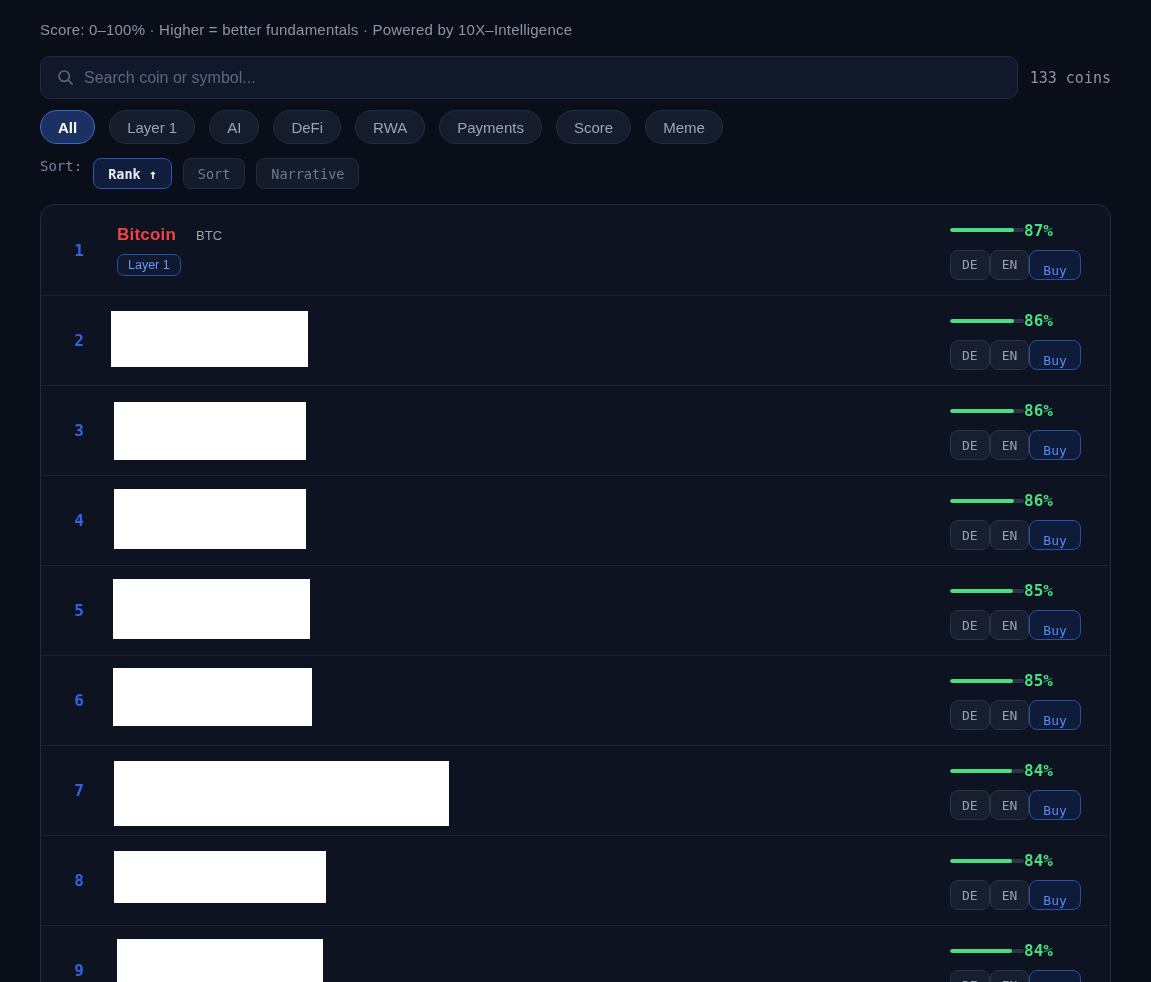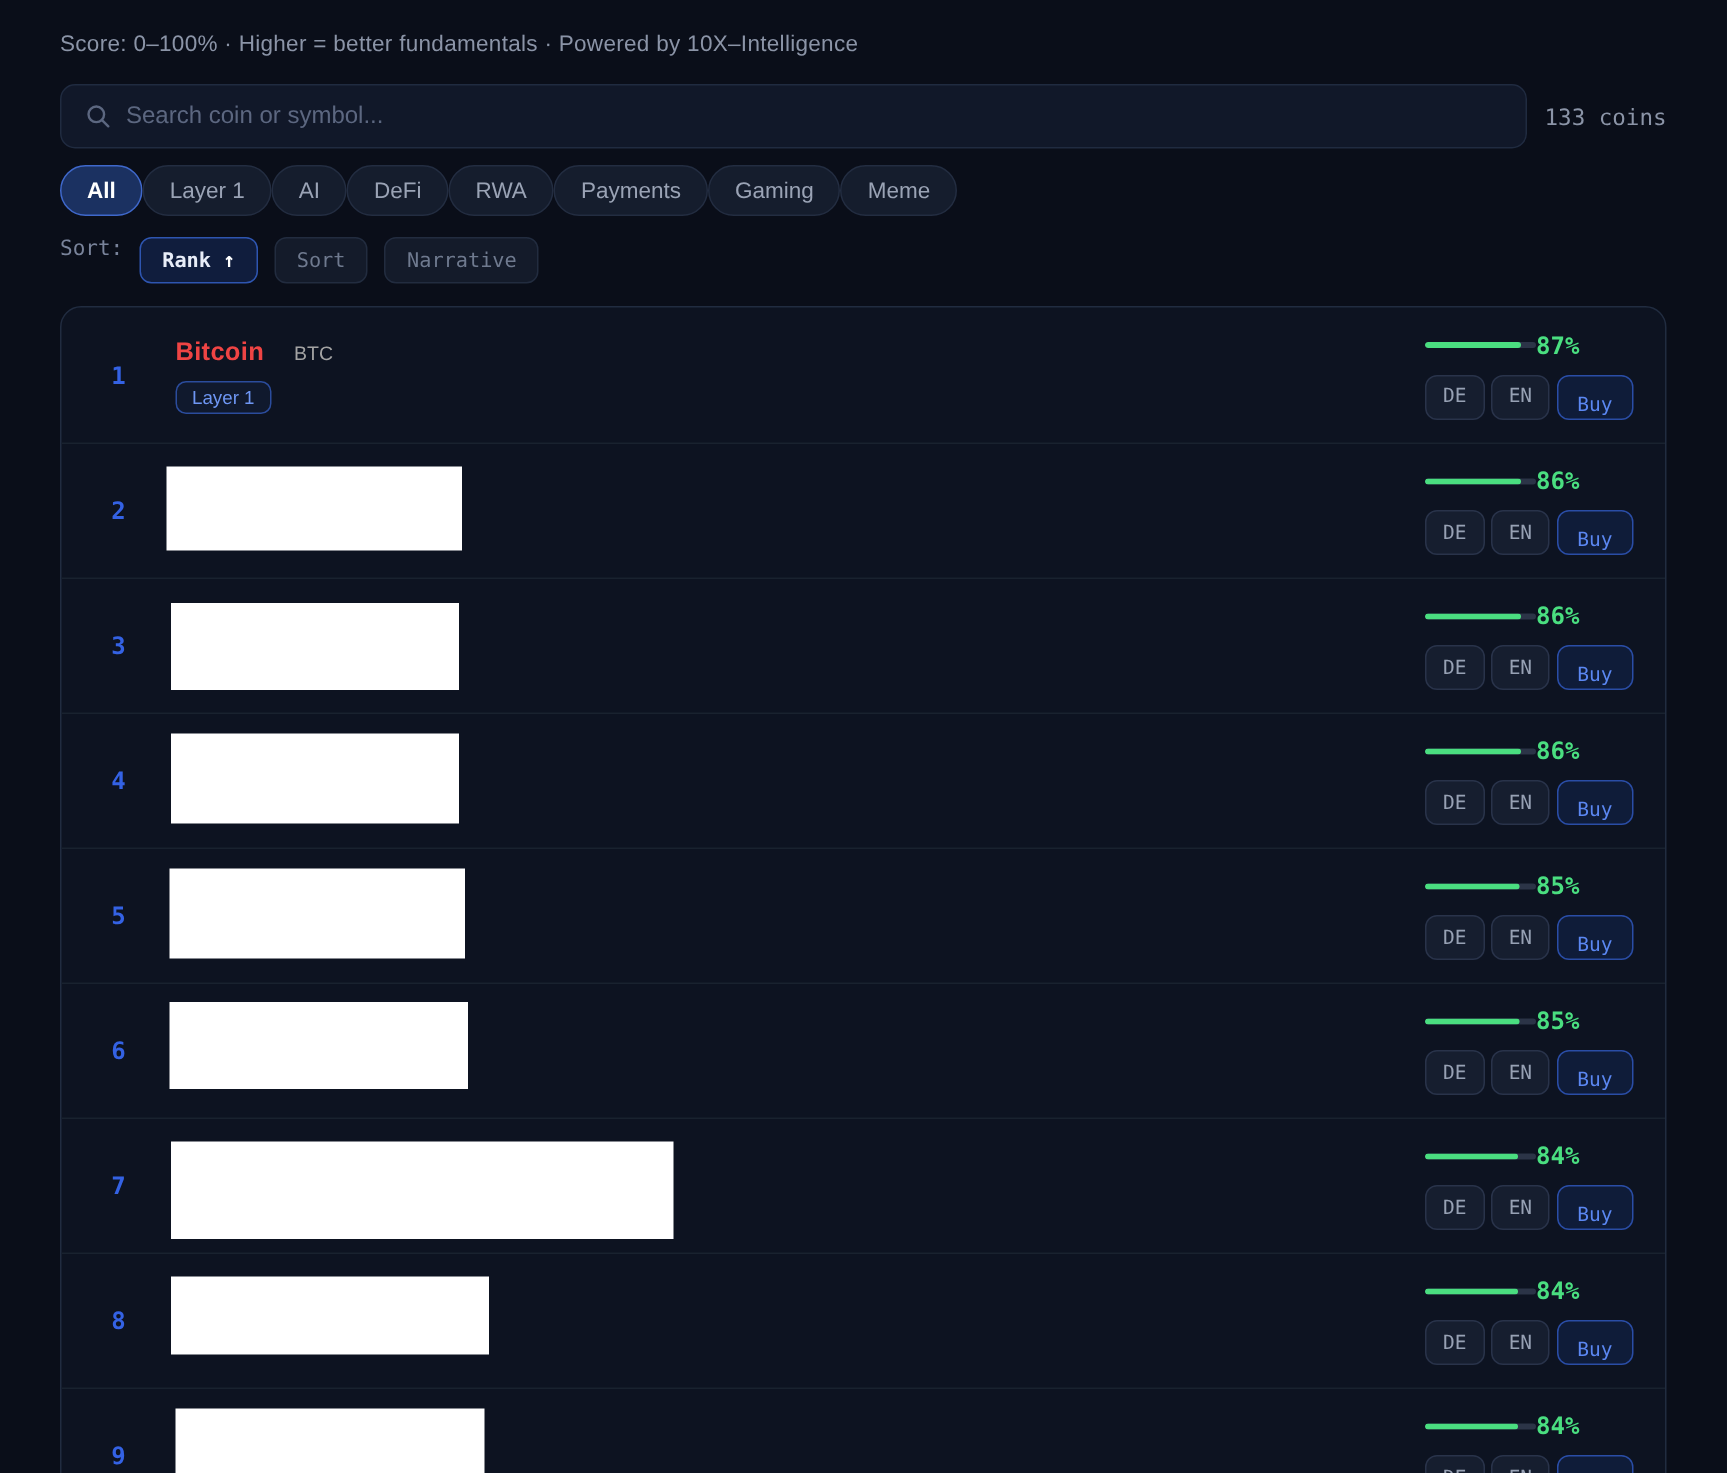--- a/index.html
+++ b/index.html
@@ -44,21 +44,21 @@
   }
   .search-box input::placeholder { color: #5c6780; }
   .coin-count {
     font-family: "DejaVu Sans Mono", "Liberation Mono", monospace;
     font-size: 15px;
     color: #8b94a7;
     white-space: nowrap;
   }
 
   
-  .chips { margin-top: 11px; display: flex; align-items: flex-start; gap: 0; }
+  .chips { margin-top: 11px; display: flex; align-items: flex-start; gap: 14px; }
   .chip {
     height: 34px;
     padding: 0 17px;
     border-radius: 17px;
     background: #151d2d;
     border: 1px solid #232d41;
     color: #9aa3b5;
     font-size: 15px;
     font-family: "Liberation Sans", "DejaVu Sans", sans-serif;
     cursor: pointer;
@@ -157,21 +157,21 @@
     border-radius: 2px;
     overflow: hidden;
   }
   .fill { height: 100%; background: #4ade80; border-radius: 2px; }
   .pct {
     font-family: "DejaVu Sans Mono", "Liberation Mono", monospace;
     font-weight: 700;
     font-size: 16px;
     color: #4ade80;
   }
-  .btns { display: flex; justify-content: space-between; }
+  .btns { display: flex; justify-content: flex-start; }
   .row-btn {
     height: 30px;
     padding: 0 11px;
     border-radius: 8px;
     background: #161e2f;
     border: 1px solid #29334a;
     color: #97a1b4;
     font-family: "DejaVu Sans Mono", "Liberation Mono", monospace;
     font-size: 13px;
     cursor: pointer;
@@ -203,21 +203,21 @@
     <div class="coin-count">133 coins</div>
   </div>
 
   <div class="chips" id="chips">
       <button class="chip active">All</button>
       <button class="chip">Layer 1</button>
       <button class="chip">AI</button>
       <button class="chip">DeFi</button>
       <button class="chip">RWA</button>
       <button class="chip">Payments</button>
-      <button class="chip">Gaming</button>
+      <button class="chip">Score</button>
       <button class="chip">Meme</button>
     </div>
 
   <div class="sort-row">
     <span class="sort-label">Sort:</span>
     <span id="sort-options" style="display:flex; gap:11px;">
         <button class="sort-btn active">Rank<span class="arrow">↑</span></button>
         <button class="sort-btn">Sort</button>
         <button class="sort-btn">Narrative</button>
       </span>

